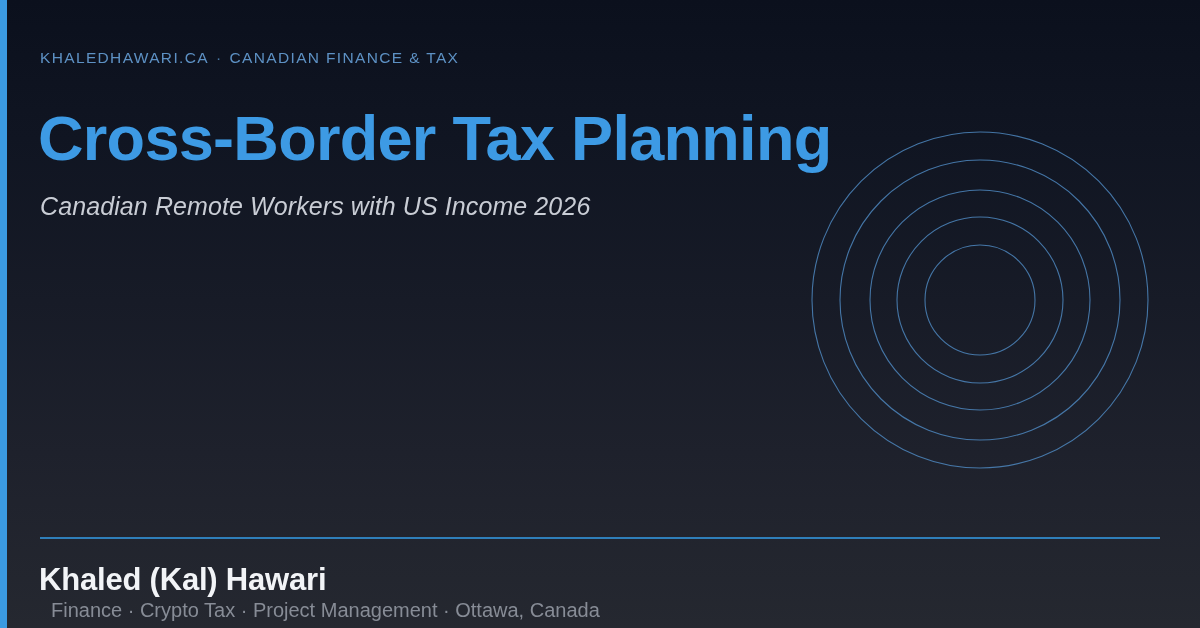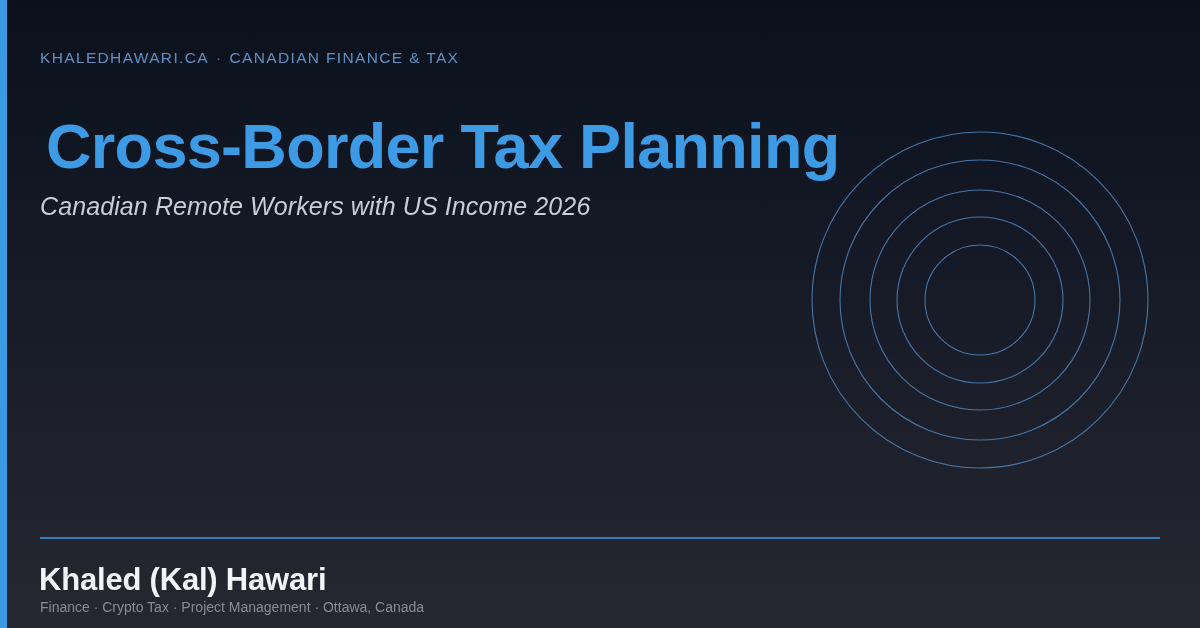--- a/index.html
+++ b/index.html
@@ -66,21 +66,21 @@
   }
   #eyebrow .sep {
     color: #4a7aa8;
     padding: 0 7px;
   }
 
   #title {
     position: absolute;
     left: 38px;
     top: 104px;
-    margin: 8px;
+    margin: 0;
     font-size: 63px;
     line-height: 1.08;
     font-weight: 700;
     letter-spacing: -0.7px;
     color: #3d9ae4;
     white-space: nowrap;
   }
 
   #subtitle {
     position: absolute;
@@ -110,23 +110,23 @@
     margin: 0;
     font-size: 31px;
     font-weight: 700;
     letter-spacing: -0.2px;
     color: #f2f4f7;
     white-space: nowrap;
   }
 
   #author-tagline {
     position: absolute;
-    left: 40px;
+    left: 51px;
     top: 599px;
-    font-size: 14px;
+    font-size: 20px;
     font-weight: 400;
     color: #878c96;
     white-space: nowrap;
   }
 </style>
 </head>
 <body>
 
 <div id="card">
 

